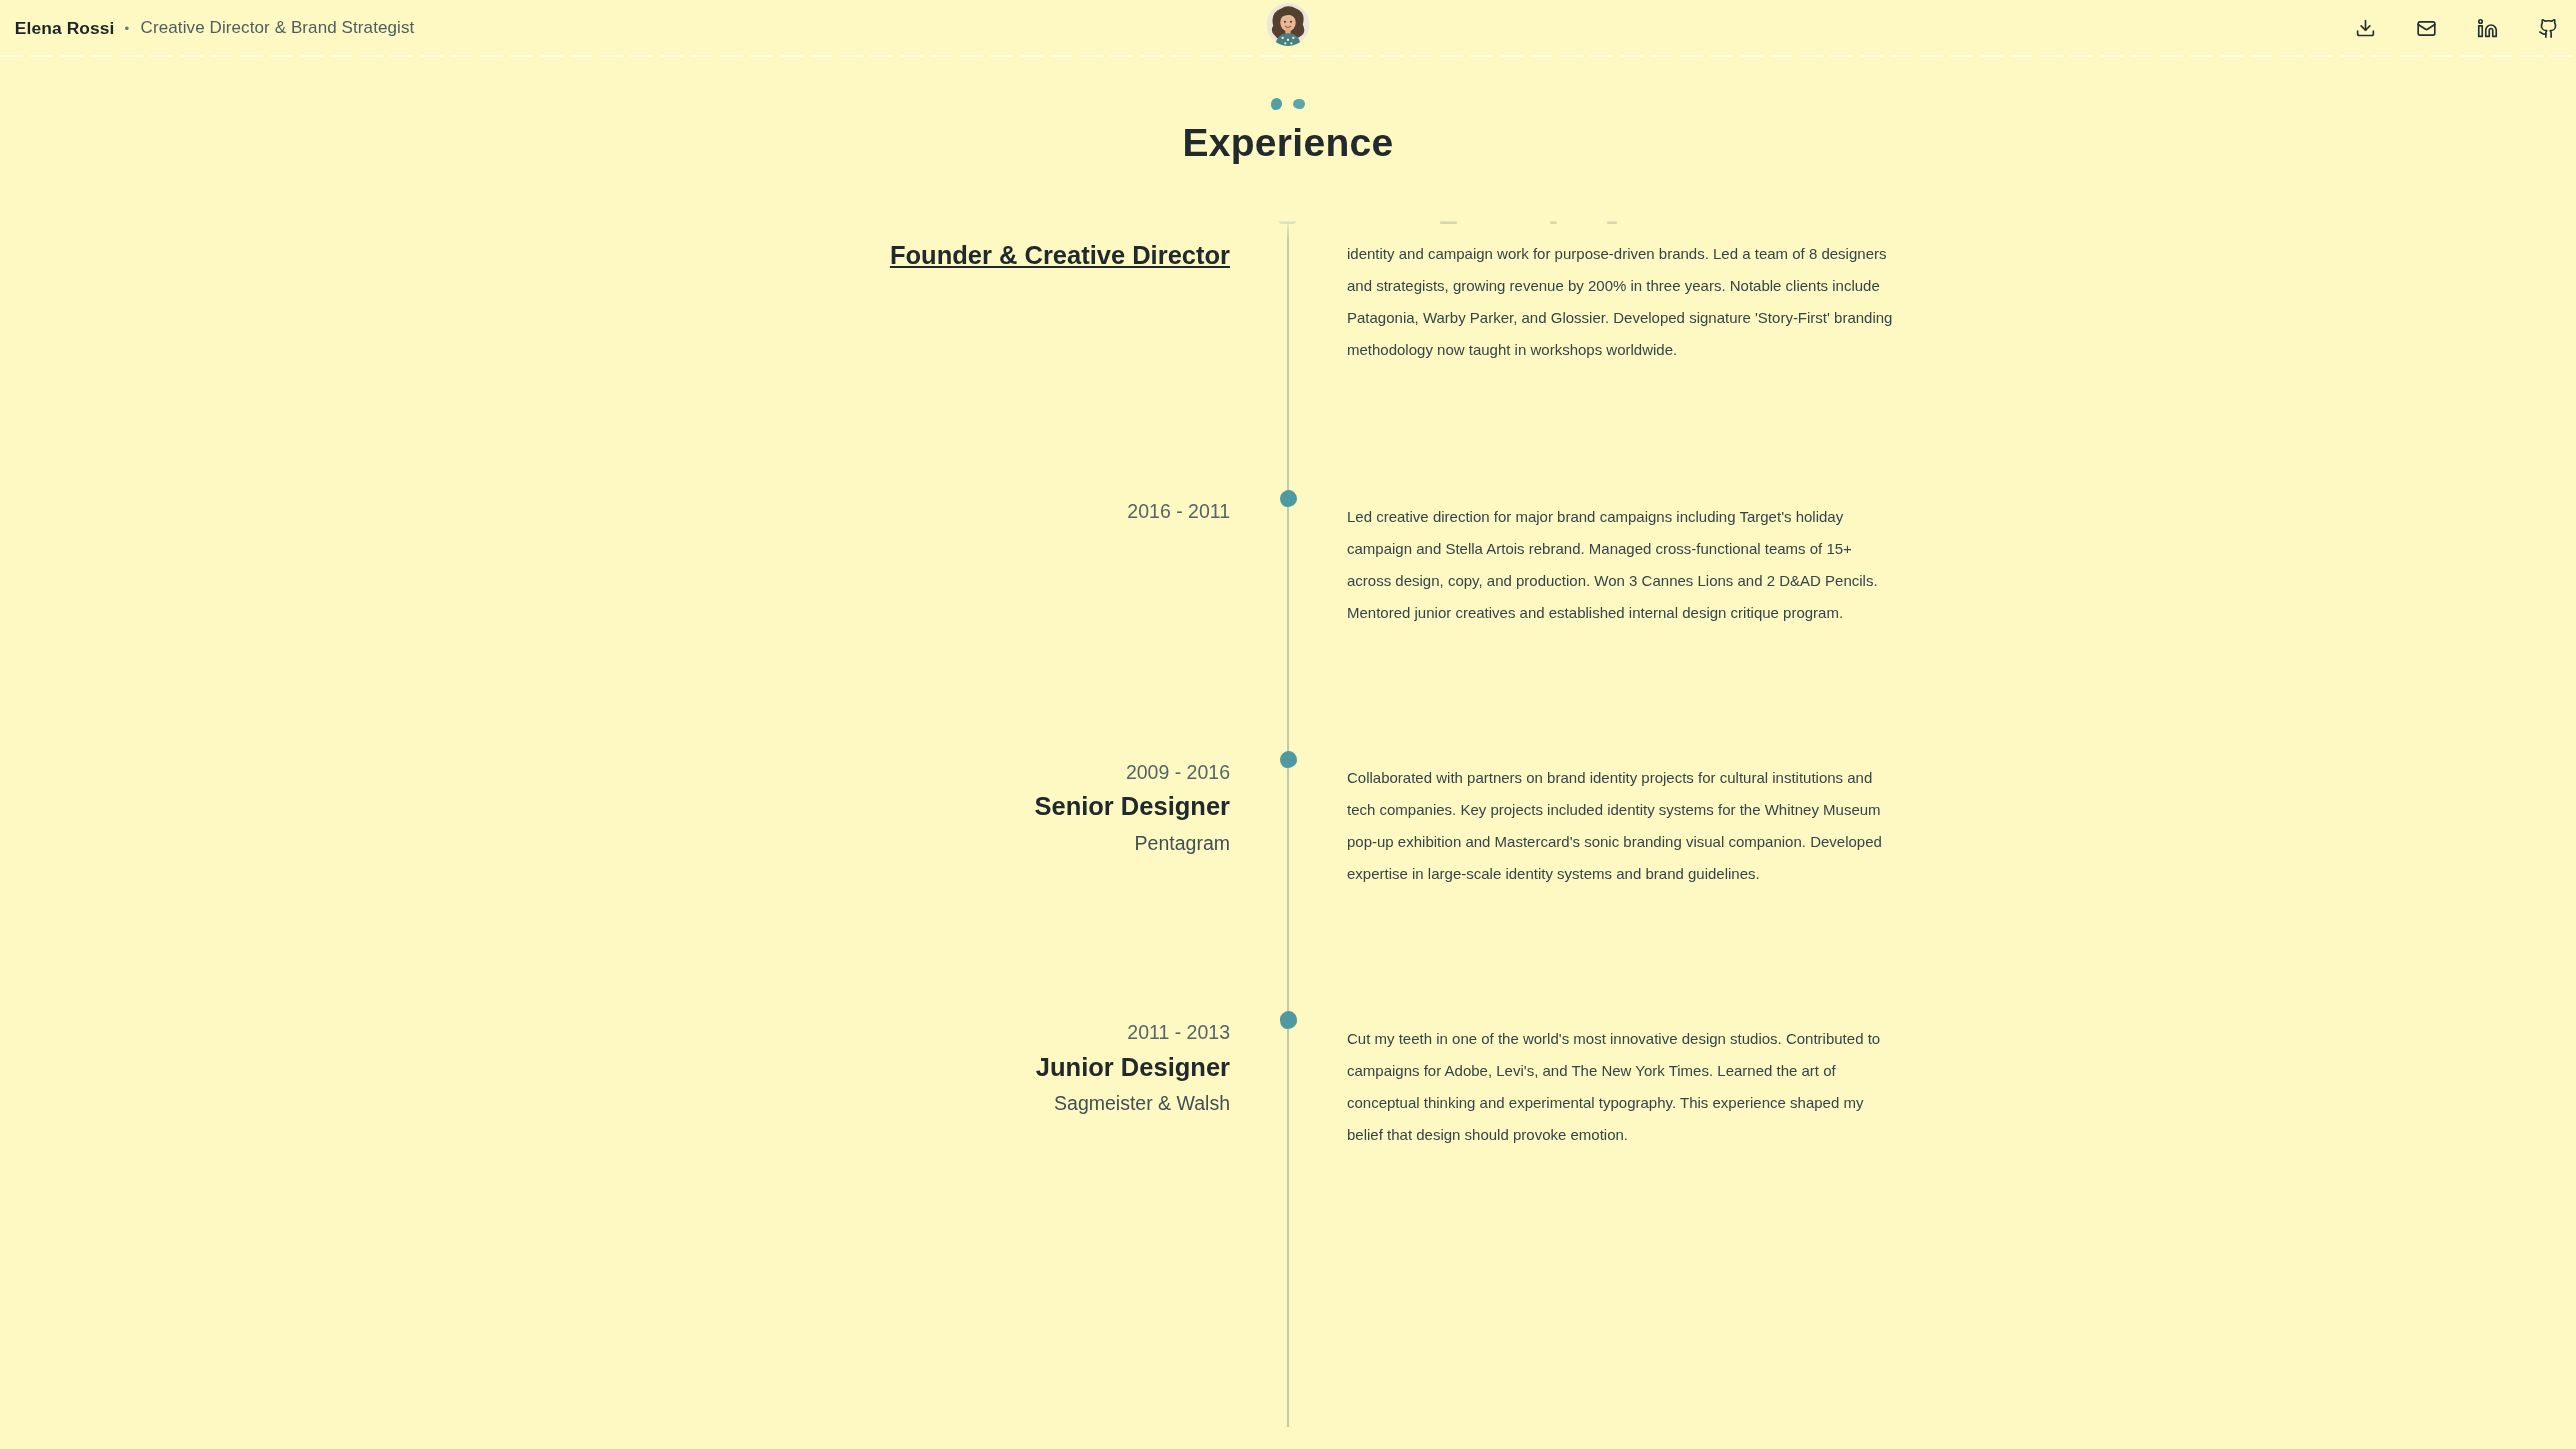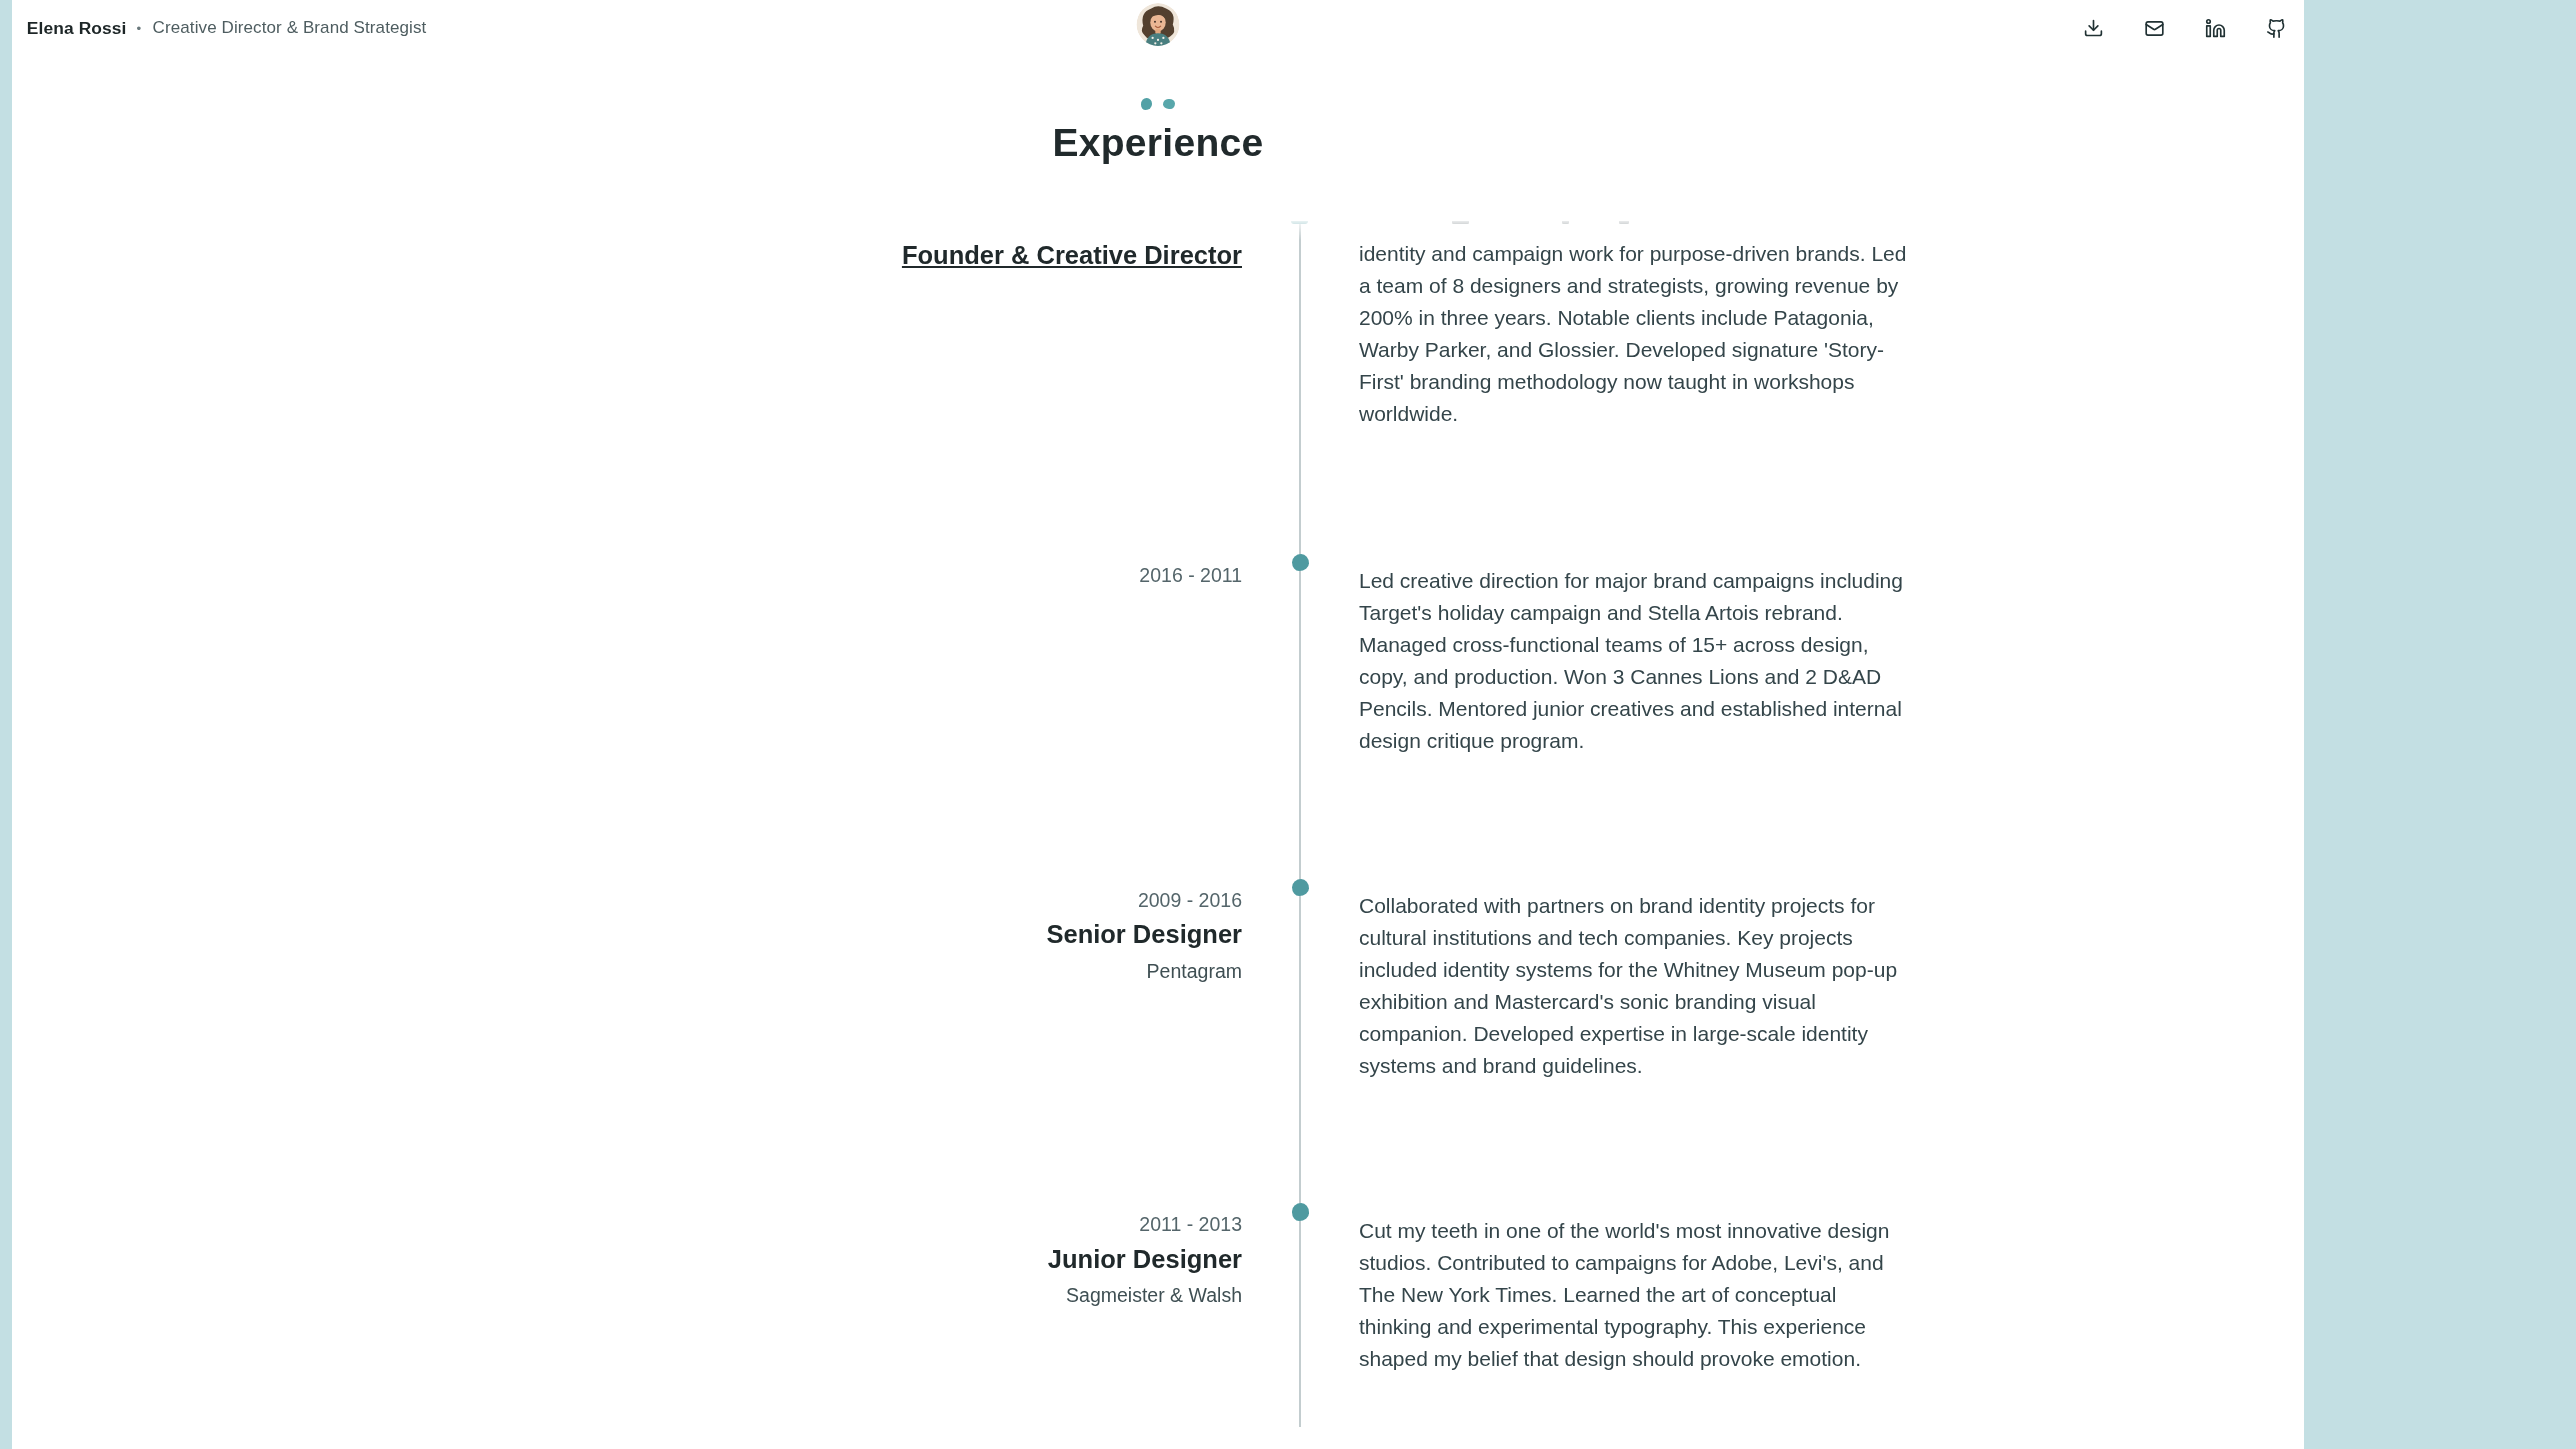--- a/index.html
+++ b/index.html
@@ -1,20 +1,19 @@
 <!DOCTYPE html>
 <html style="font-size:10.7px"><head>
 <meta charset="utf-8">
 <style>
   html,body { margin:0; padding:0; background:#c3dfe3; }
   .page {
-    position:relative; width:2292px; height:1449px;
-    background:#ffffff; overflow:hidden;
+    position:relative; width:2576px; height:1449px;
+    background:#fef9c3; overflow:hidden;
     font-family:"Liberation Sans", sans-serif;
-    margin-left:12px;
   }
 
   
   .site-header {
     position:absolute; top:0; left:0; right:0; height:56px;
     display:flex; align-items:center;
     padding:0 17.4px 0 14.8px; box-sizing:border-box; z-index:3;
   }
   .site-header::after {
     content:""; position:absolute; left:0; right:0; bottom:-0.7px; height:1.3px;
@@ -77,21 +76,21 @@
   .col-left { text-align:right; }
   .col-mid  { position:relative; }
   .t-dot {
     position:absolute; top:-8px; left:50px; width:17.4px; height:17.4px;
     background:#4f9aa0;
     border-radius:54% 46% 58% 42% / 48% 55% 45% 52%;
   }
   .e-date    { font-size:19.5px; line-height:27px; color:#54656a; }
   .e-title   { margin:1.3px 0 0; font-size:25.5px; line-height:38px; font-weight:700; color:#20292b; }
   .e-company { margin-top:4.7px; font-size:19.5px; line-height:27px; color:#3f4f53; }
-  .e-desc    { margin:0; padding-top:3.4px; max-width:551px; font-size:21px; line-height:32px; color:#34454a; }
+  .e-desc    { margin:0; padding-top:3.4px; max-width:551px; font-size:15px; line-height:32px; color:#34454a; }
 
   .entry-first { margin-top:15.4px; }
   .entry-first .e-title { margin-top:0;text-decoration:underline; }
   .entry-first .e-desc { padding-top:1.3px; }
   .entry-2 { margin-top:132px; }
   .entry-3 { margin-top:130px; }
   .entry-4 { margin-top:129px; }
 </style>
 </head>
 <body>

